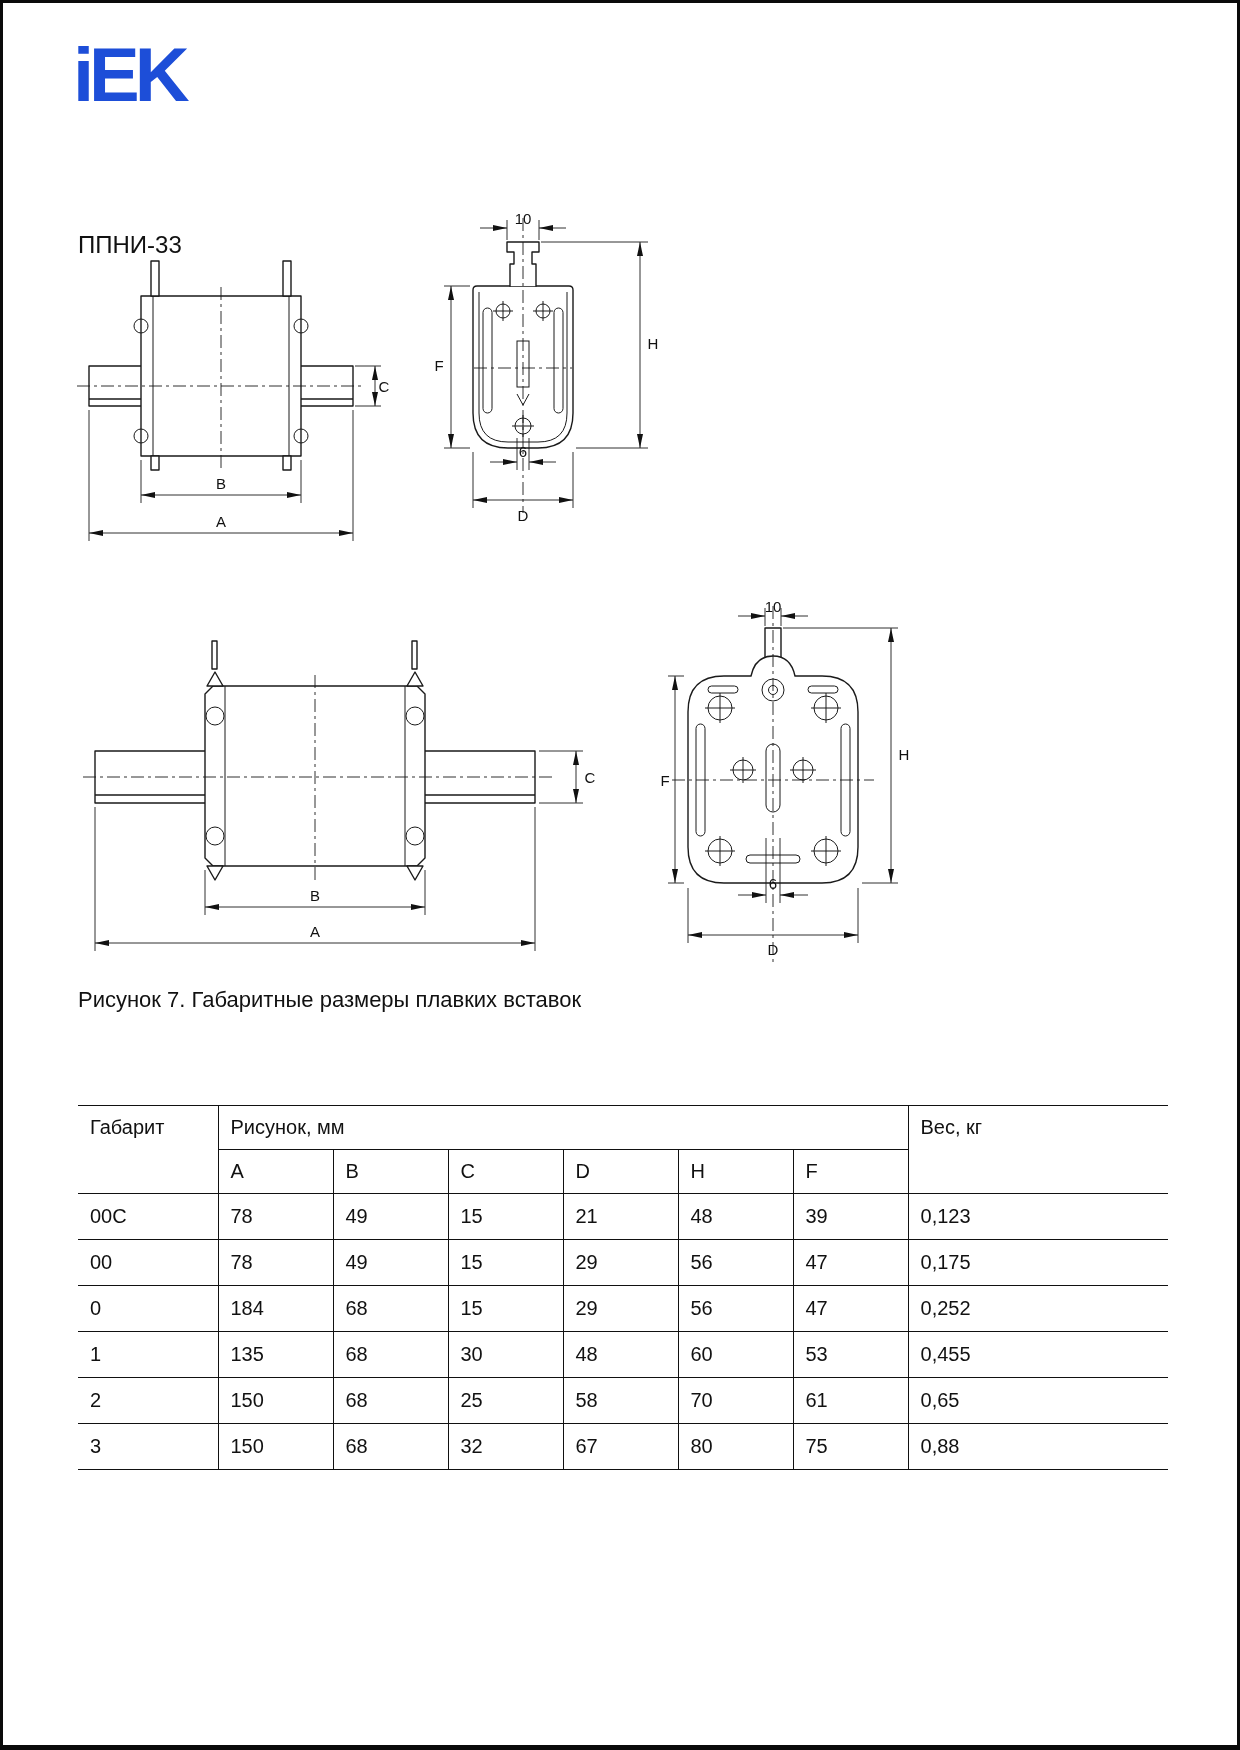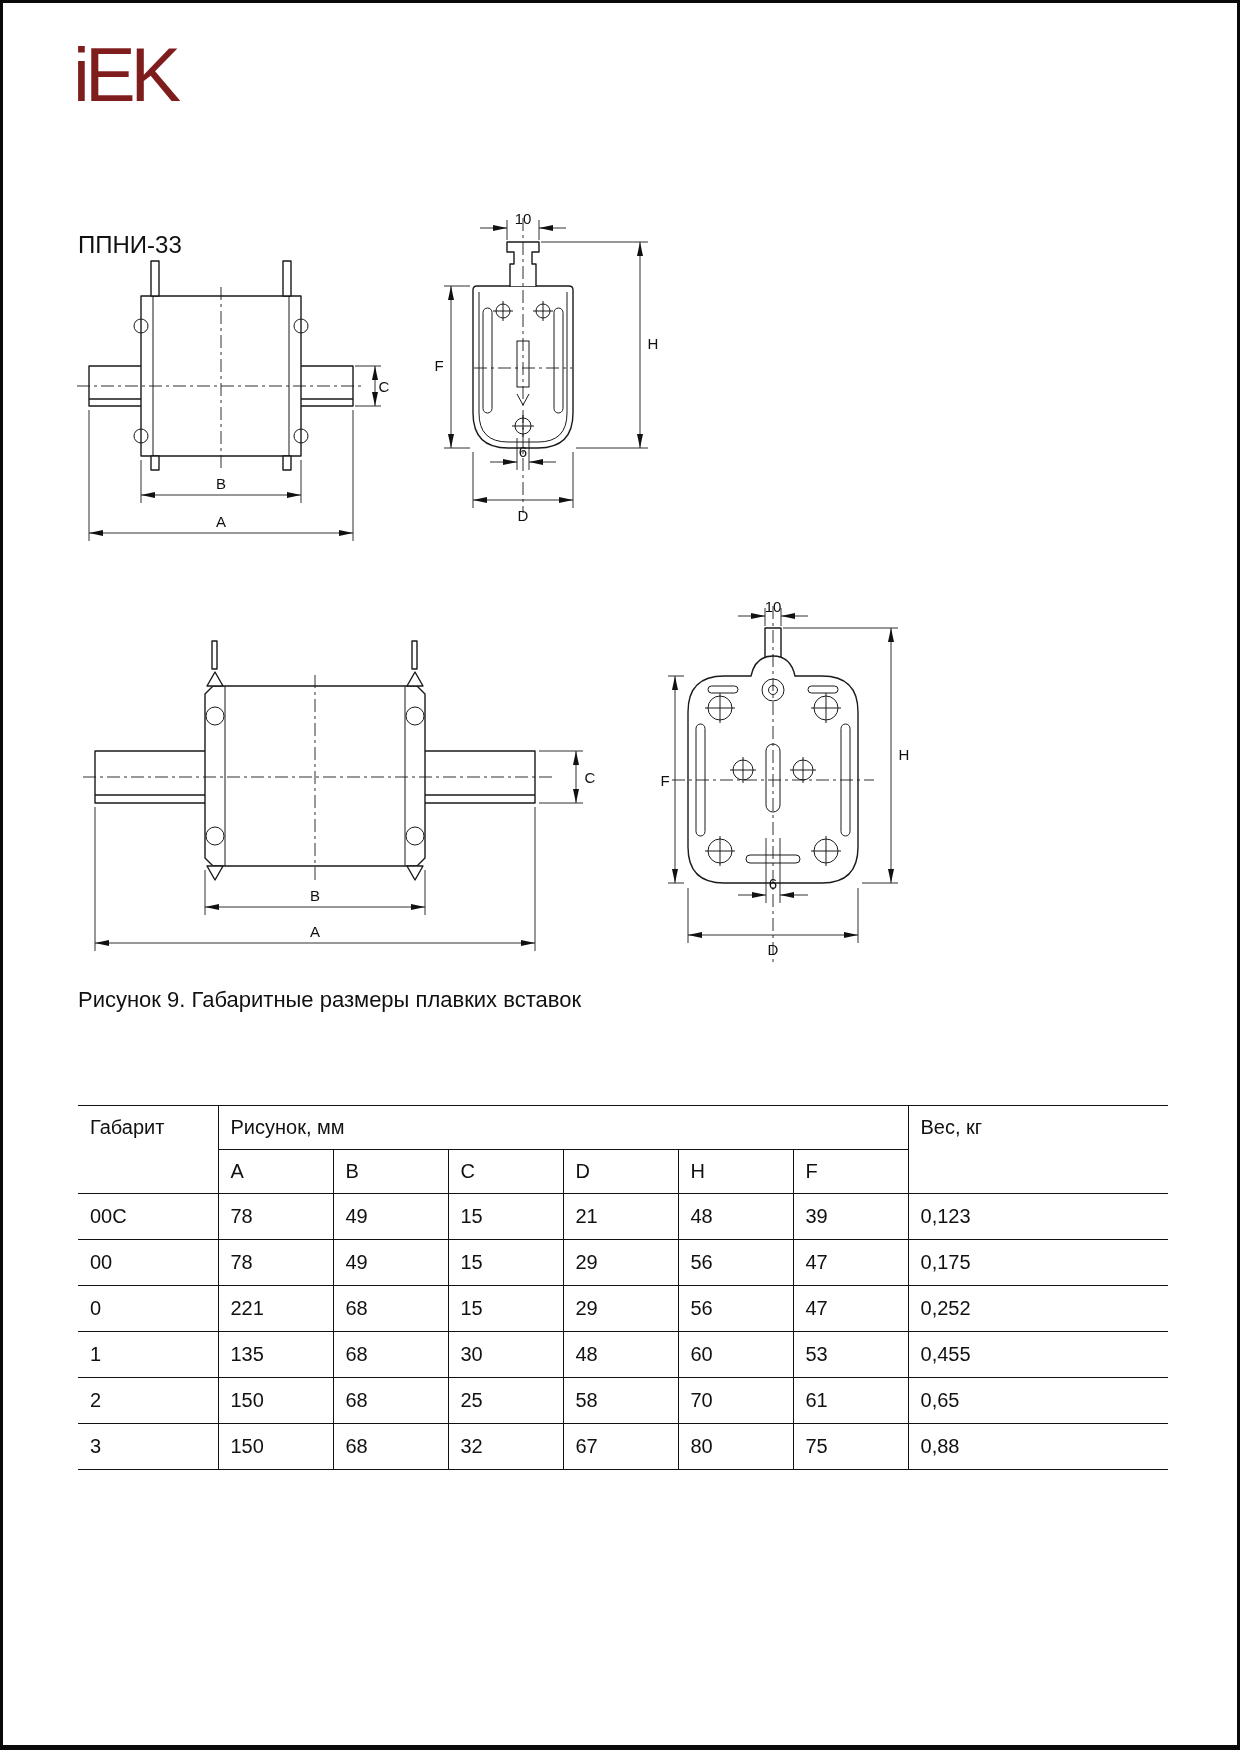--- a/index.html
+++ b/index.html
@@ -1,21 +1,21 @@
 <!DOCTYPE html>
 <html><head>
 <meta charset="utf-8">
 <style>
   * { margin:0; padding:0; box-sizing:border-box; }
   html,body { background:#ffffff; }
   body { font-family:"Liberation Sans", sans-serif; color:#111; }
   .page { position:relative; width:1240px; height:1750px; background:#fff;
           border:3px solid #0a0a0a; border-bottom-width:5px; overflow:hidden; }
   .abs { position:absolute; }
-  .logo { left:70px; top:34px; font-size:76px; font-weight:400; letter-spacing:-5px; line-height:1; color:#7f1d1d; }
+  .logo { left:70px; top:34px; font-size:76px; font-weight:700; letter-spacing:-5px; line-height:1; color:#1d4ed8; }
   .fig-title { font-size:24px; color:#111;margin-top:12px; }
   .caption { font-size:22px; color:#111; }
   svg.drawing { position:absolute; overflow:visible; }
   .ol { stroke:#1a1a1a; stroke-width:1.4; fill:none; stroke-linejoin:round; stroke-linecap:square; }
   .fw { fill:#ffffff; }
   .th { stroke:#1a1a1a; stroke-width:1; fill:none; }
   .cl { stroke:#1a1a1a; stroke-width:0.9; fill:none; stroke-dasharray:13 4 3 4; }
   .dl { stroke:#1a1a1a; stroke-width:0.9; fill:none; }
   text.dim { font-family:"Liberation Sans", sans-serif; font-size:15px; fill:#111; }
   table.dims { position:absolute; left:75px; top:1078px; width:1090px;
@@ -233,21 +233,21 @@
       <text class="dim" x="115" y="291" text-anchor="middle">6</text>
     </g>
     <g>
       <line class="dl" x1="30" y1="290" x2="30" y2="345"></line>
       <line class="dl" x1="200" y1="290" x2="200" y2="345"></line>
       <line class="dl" x1="30" y1="337" x2="200" y2="337" marker-start="url(#arr)" marker-end="url(#arr)"></line>
       <text class="dim" x="115" y="357" text-anchor="middle">D</text>
     </g>
   </svg>
 
-  <div class="abs caption" style="left:75px;top:984px">Рисунок 9.  Габаритные размеры плавких вставок</div>
+  <div class="abs caption" style="left:75px;top:984px">Рисунок 7.  Габаритные размеры плавких вставок</div>
 
   <table class="dims">
     <colgroup>
       <col style="width:140px">
       <col style="width:115px">
         <col style="width:115px">
         <col style="width:115px">
       <col style="width:115px">
         <col style="width:115px">
         <col style="width:115px">
@@ -284,21 +284,21 @@
         <td>78</td>
         <td>49</td>
         <td>15</td>
         <td>29</td>
         <td>56</td>
         <td>47</td>
         <td>0,175</td>
       </tr>
       <tr>
         <td>0</td>
-        <td>221</td>
+        <td>184</td>
         <td>68</td>
         <td>15</td>
         <td>29</td>
         <td>56</td>
         <td>47</td>
         <td>0,252</td>
       </tr>
       <tr>
         <td>1</td>
         <td>135</td>

